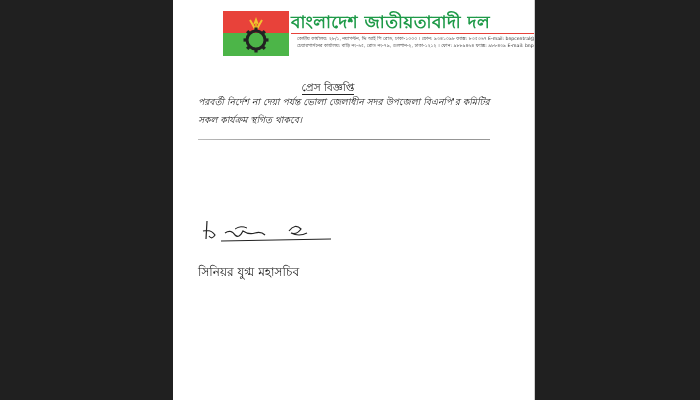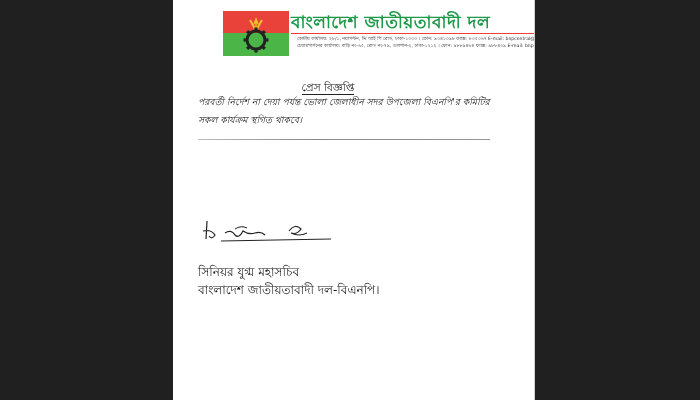--- a/index.html
+++ b/index.html
@@ -192,16 +192,15 @@
       <svg width="140" height="26" viewBox="0 0 140 26">
         <path d="M6 2 L5 20 M2 12 Q10 10 14 16 Q11 21 8 17" stroke="#222" stroke-width="1.2" fill="none"></path>
         <path d="M24 14 Q30 10 34 16 Q38 20 42 12 Q48 16 54 14 Q60 12 64 16" stroke="#222" stroke-width="1.2" fill="none"></path>
         <path d="M34 10 Q40 6 46 9" stroke="#222" stroke-width="1" fill="none"></path>
         <path d="M88 12 Q94 4 100 10 Q96 16 90 14 Q98 18 106 14" stroke="#222" stroke-width="1.2" fill="none"></path>
         <path d="M20 22 L130 20" stroke="#222" stroke-width="1" fill="none"></path>
       </svg>
     </div>
 
     <div class="signer-title">সিনিয়র যুগ্ম মহাসচিব</div>
-    <div class="signer-org">বাংলাদেশ জাতীয়তাবাদী দল-বিএনপি।</div>
 
   </div>
 </div>
 
 </body></html>

